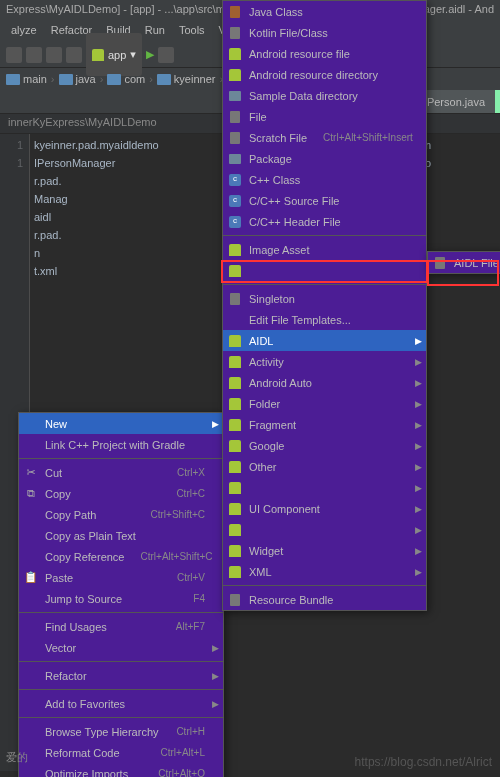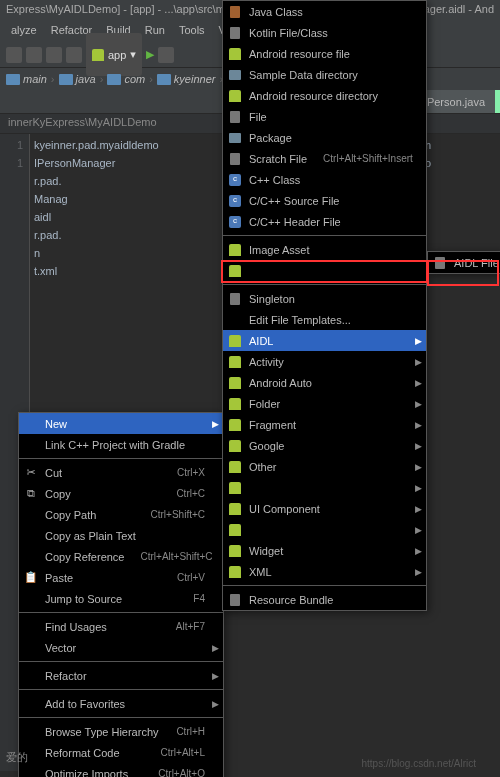--- a/index.html
+++ b/index.html
@@ -4,50 +4,50 @@
 <style>
 * { margin: 0; padding: 0; box-sizing: border-box; font-family: "Segoe UI", Arial, sans-serif; font-size: 11px; }
 body { background: #2b2b2b; color: #bbbbbb; width: 500px; height: 777px; overflow: hidden; position: relative; }
 .titlebar { background: #3c3f41; height: 22px; padding: 3px 6px; color: #aaaaaa; white-space: nowrap; overflow: hidden; }
 .menubar { background: #3c3f41; height: 20px; display: flex; padding: 0 4px; }
 .menubar span { padding: 2px 7px; color: #bbbbbb; }
 .toolbar { background: #3c3f41; height: 26px; display: flex; align-items: center; gap: 4px; padding: 2px 6px; border-bottom: 1px solid #282828; }
 .tb-icon { width: 16px; height: 16px; background: #555; border-radius: 2px; }
 .run-sel { background: #4a4a4a; border-radius: 3px; padding: 15px 6px; display: flex; align-items: center; gap: 4px; color: #ddd; }
 .crumb { background: #3c3f41; height: 22px; display: flex; align-items: center; gap: 4px; padding: 0 6px; }
-.crumb-item { display: flex; align-items: center; gap: 3px; color: #bbbbbb; font-style: italic; }
+.crumb-item { display: flex; align-items: center; gap: 3px; color: #bbbbbb; }
 .folder-icon { width: 14px; height: 11px; background: #5a8bb8; border-radius: 1px; display: inline-block; }
 .tabbar { background: #3c3f41; height: 24px; display: flex; border-bottom: 1px solid #282828; }
 .tab { padding: 4px 10px; display: flex; align-items: center; gap: 4px; color: #bbbbbb; background: #515658; border-right: 5px solid #86efac; }
 .split { display: flex; height: calc(100% - 140px); }
 .gutter { background: #313335; width: 30px; border-right: 1px solid #4c4c4c; text-align: right; padding-top: 2px; }
 .gutter div { color: #606366; padding: 0 6px; line-height: 18px; }
 .codearea { flex: 1; position: relative; color: #a9b7c6; font-family: Consolas, monospace; padding: 2px 4px; }
 .code-line { line-height: 18px; white-space: pre; }
 .path-line { background: #313335; height: 20px; padding: 2px 8px; color: #888; border-bottom: 1px solid #282828; white-space: nowrap; overflow: hidden; }
 
 
-.menu { position: absolute; background: #000000; border: 1px solid #555; box-shadow: 2px 2px 8px rgba(0,0,0,0.5); }
+.menu { position: absolute; background: #4c1d95; border: 1px solid #555; box-shadow: 2px 2px 8px rgba(0,0,0,0.5); }
 .menu-row { display: flex; align-items: center; height: 21px; padding: 0 18px 0 4px; color: #bbbbbb; gap: 6px; position: relative; }
 .menu-row .ic { width: 16px; height: 16px; display: inline-flex; align-items: center; justify-content: center; flex-shrink: 0; }
 .menu-row .lbl { flex: 1; white-space: nowrap; }
 .menu-row .short { color: #888; font-size: 10px; padding-left: 10px; }
 .menu-row .arrow { position: absolute; right: 4px; color: #888; font-size: 9px; }
 .menu-sep { height: 1px; background: #555; margin: 3px 0; }
 .menu-row.sel { background: #2e64c0; color: #fff; }
 .menu-row.sel .short, .menu-row.sel .arrow { color: #fff; }
 .aidl-box { position: absolute; border: 2px solid #ff3333; pointer-events: none; z-index: 50; height: 23px; }
 
 .android-ic { width: 12px; height: 12px; background: #a4c639; border-radius: 2px 2px 0 0; position: relative; }
 .java-ic { width: 10px; height: 12px; background: #a06030; border-radius: 1px; }
 .file-ic { width: 10px; height: 12px; background: #777; border-radius: 1px; }
 .folder-small { width: 12px; height: 10px; background: #6c8799; border-radius: 1px; }
 .cpp-ic { width: 12px; height: 12px; background: #4b79b8; border-radius: 2px; color: #fff; font-size: 8px; text-align: center; }
 
-.watermark { position: absolute; bottom: 8px; right: 24px; color: #555; font-size: 10px; z-index: 100; }
+.watermark { position: absolute; bottom: 8px; right: 8px; color: #555; font-size: 12px; z-index: 100; }
 .bottom-text { position: absolute; bottom: 12px; left: 6px; color: #888; }
 </style>
 </head>
 <body>
 
 <div class="titlebar">
   <span>Express\MyAIDLDemo] - [app] - ...\app\src\main\ai...</span>
   <span style="float:right">Manager.aidl - And</span>
 </div>
 
@@ -251,48 +251,48 @@
       <span class="lbl">Kotlin File/Class</span>
     </div>
     <div class="menu-row">
       <span class="ic">
         <span class="android-ic"></span>
       </span>
       <span class="lbl">Android resource file</span>
     </div>
     <div class="menu-row">
       <span class="ic">
+        <span class="android-ic"></span>
+      </span>
+      <span class="lbl">Android resource directory</span>
+    </div>
+    <div class="menu-row">
+      <span class="ic">
         <span class="folder-small"></span>
       </span>
       <span class="lbl">Sample Data directory</span>
     </div>
     <div class="menu-row">
       <span class="ic">
-        <span class="android-ic"></span>
-      </span>
-      <span class="lbl">Android resource directory</span>
-    </div>
-    <div class="menu-row">
-      <span class="ic">
         <span class="file-ic"></span>
       </span>
       <span class="lbl">File</span>
-    </div>
-    <div class="menu-row">
-      <span class="ic">
-        <span class="folder-small"></span>
-      </span>
-      <span class="lbl">Package</span>
     </div>
     <div class="menu-row">
       <span class="ic">
         <span class="file-ic"></span>
       </span>
       <span class="lbl">Scratch File</span>
       <span class="short">Ctrl+Alt+Shift+Insert</span>
+    </div>
+    <div class="menu-row">
+      <span class="ic">
+        <span class="folder-small"></span>
+      </span>
+      <span class="lbl">Package</span>
     </div>
     <div class="menu-row">
       <span class="ic">
         <span class="cpp-ic">c</span>
       </span>
       <span class="lbl">C++ Class</span>
     </div>
     <div class="menu-row">
       <span class="ic">
         <span class="cpp-ic">c</span>

